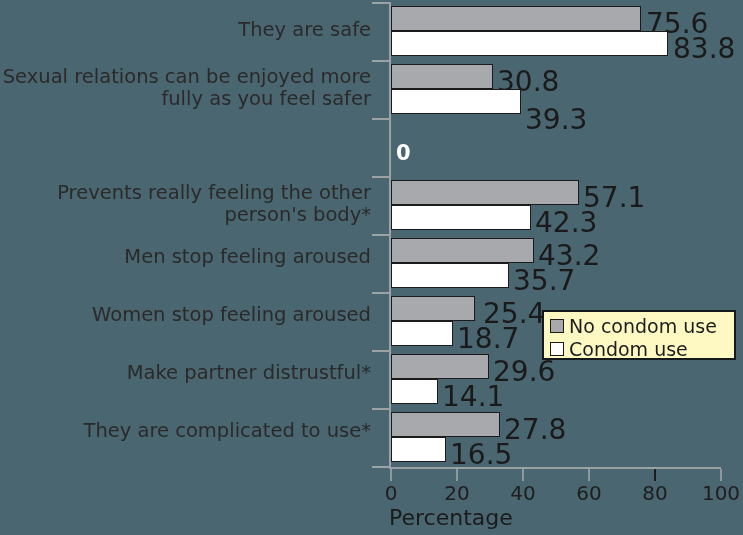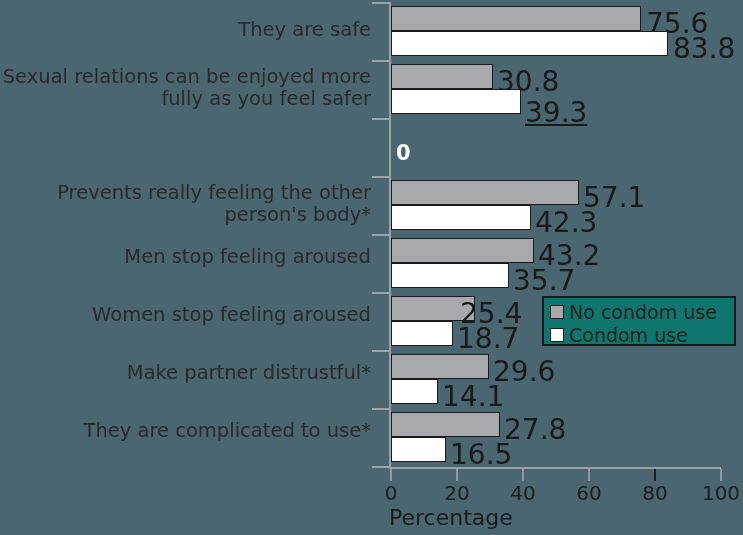--- a/index.html
+++ b/index.html
@@ -83,24 +83,24 @@
     left:396px;
     font-size:21px;
     font-weight:bold;
     color:#ffffff;
     line-height:1;
   }
 
   
   .legend{
     position:absolute;
-    left:542px;top:296px;
+    left:542px;top:310px;
     width:194px;height:50px;
     border:2px solid #15191b;
-    background:#0f766e;
+    background:#fef9c3;
     box-sizing:border-box;
     padding:2px 4px 0 6px;
   }
   .legend-row{
     display:flex;align-items:center;
     height:23px;
   }
   .swatch{
     width:14px;height:14px;
     border:1.5px solid #1b1b1b;
@@ -151,40 +151,40 @@
     <div class="bar gray" style="top:6px;height:25px;width:250px;"></div>
     <div class="bar-value" style="left:646px;top:10px;">75.6</div>
     <div class="bar white" style="top:31px;height:25px;width:277px;"></div>
     <div class="bar-value" style="left:673px;top:35px;">83.8</div>
 
     <div class="cat-label" style="top:66px;">Sexual relations can be enjoyed more
 fully as you feel safer</div>
     <div class="bar gray" style="top:64px;height:25px;width:102px;"></div>
     <div class="bar-value" style="left:497px;top:68px;">30.8</div>
     <div class="bar white" style="top:89px;height:25px;width:130px;"></div>
-    <div class="bar-value" style="left:525px;top:99px;text-decoration:underline;">39.3</div>
+    <div class="bar-value" style="left:525px;top:106px;">39.3</div>
 
     <div class="zero-mark" style="top:143px;">0</div>
 
     <div class="cat-label" style="top:182px;">Prevents really feeling the other
 person's body*</div>
     <div class="bar gray" style="top:180px;height:25px;width:188px;"></div>
     <div class="bar-value" style="left:583px;top:184px;">57.1</div>
     <div class="bar white" style="top:205px;height:25px;width:140px;"></div>
     <div class="bar-value" style="left:535px;top:209px;">42.3</div>
 
     <div class="cat-label" style="top:246px;">Men stop feeling aroused</div>
     <div class="bar gray" style="top:238px;height:25px;width:143px;"></div>
     <div class="bar-value" style="left:538px;top:242px;">43.2</div>
     <div class="bar white" style="top:263px;height:25px;width:118px;"></div>
     <div class="bar-value" style="left:513px;top:267px;">35.7</div>
 
     <div class="cat-label" style="top:304px;">Women stop feeling aroused</div>
     <div class="bar gray" style="top:296px;height:25px;width:84px;"></div>
-    <div class="bar-value" style="left:460px;top:300px;text-align:center;">25.4</div>
+    <div class="bar-value" style="left:483px;top:300px;text-align:center;">25.4</div>
     <div class="bar white" style="top:321px;height:25px;width:62px;"></div>
     <div class="bar-value" style="left:457px;top:325px;">18.7</div>
 
     <div class="cat-label" style="top:362px;">Make partner distrustful*</div>
     <div class="bar gray" style="top:354px;height:25px;width:98px;"></div>
     <div class="bar-value" style="left:493px;top:358px;">29.6</div>
     <div class="bar white" style="top:379px;height:25px;width:47px;"></div>
     <div class="bar-value" style="left:442px;top:383px;">14.1</div>
 
     <div class="cat-label" style="top:420px;">They are complicated to use*</div>

